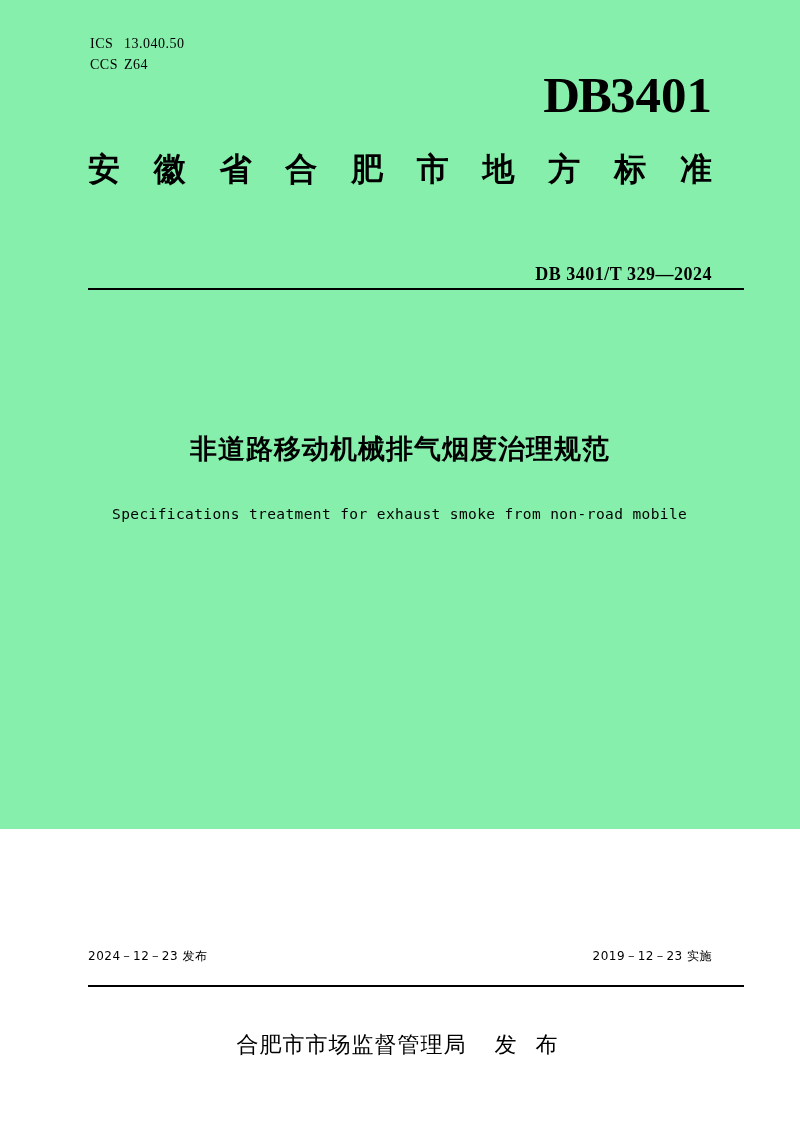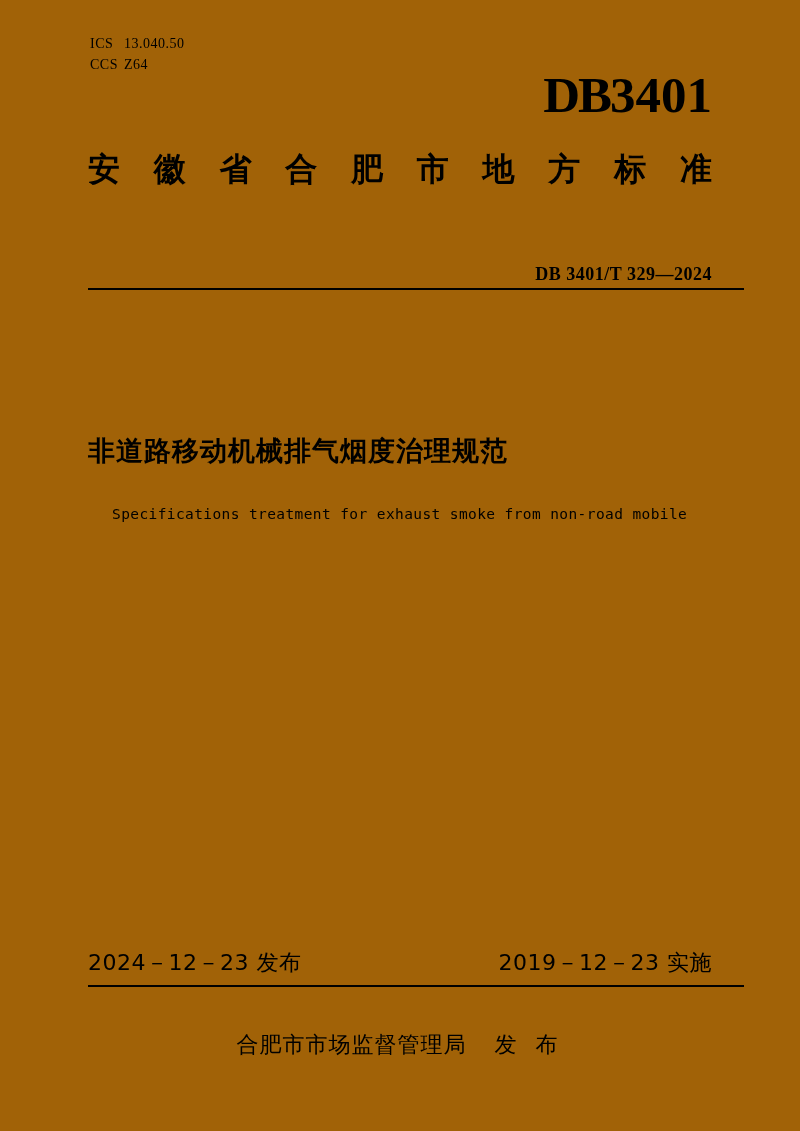--- a/index.html
+++ b/index.html
@@ -12,22 +12,22 @@
     height: 1131px;
     position: relative;
     font-family: "Liberation Serif", serif;
     color: #000000;
     overflow: hidden;
   }
   .page {
     position: absolute;
     left: 0; top: 0;
     width: 800px;
-    height: 1131px;
-    background: #a16207;
+    height: 829px;
+    background: #86efac;
   }
 
   
   .ics-block {
     position: absolute;
     left: 90px;
     top: 33px;
     font-family: "Liberation Serif", serif;
     font-size: 14px;
     line-height: 21px;
@@ -100,22 +100,22 @@
     height: 2px;
     background: #000;
   }
 
   
   .title-cn {
     position: absolute;
     left: 88px;
     right: 88px;
     top: 432px;
-    text-align: left;
-    font-family: Liberation Sans, sans-serif;
+    text-align: center;
+    font-family: Liberation Mono, monospace;
     font-weight: bold;
     font-size: 27px;
     letter-spacing: 1px;
     line-height: 38px;
   }
   .title-en {
     position: absolute;
     left: 112px;
     right: 112px;
     top: 500px;
@@ -129,21 +129,21 @@
   
   .dates-row {
     position: absolute;
     left: 88px;
     right: 88px;
     top: 948px;
     display: flex;
     justify-content: space-between;
     align-items: baseline;
     font-family: "DejaVu Sans", sans-serif;
-    font-size: 22px;
+    font-size: 12px;
     letter-spacing: 0.5px;
   }
   .rule-bottom {
     position: absolute;
     left: 88px;
     top: 985px;
     width: 656px;
     height: 2px;
     background: #000;
   }

